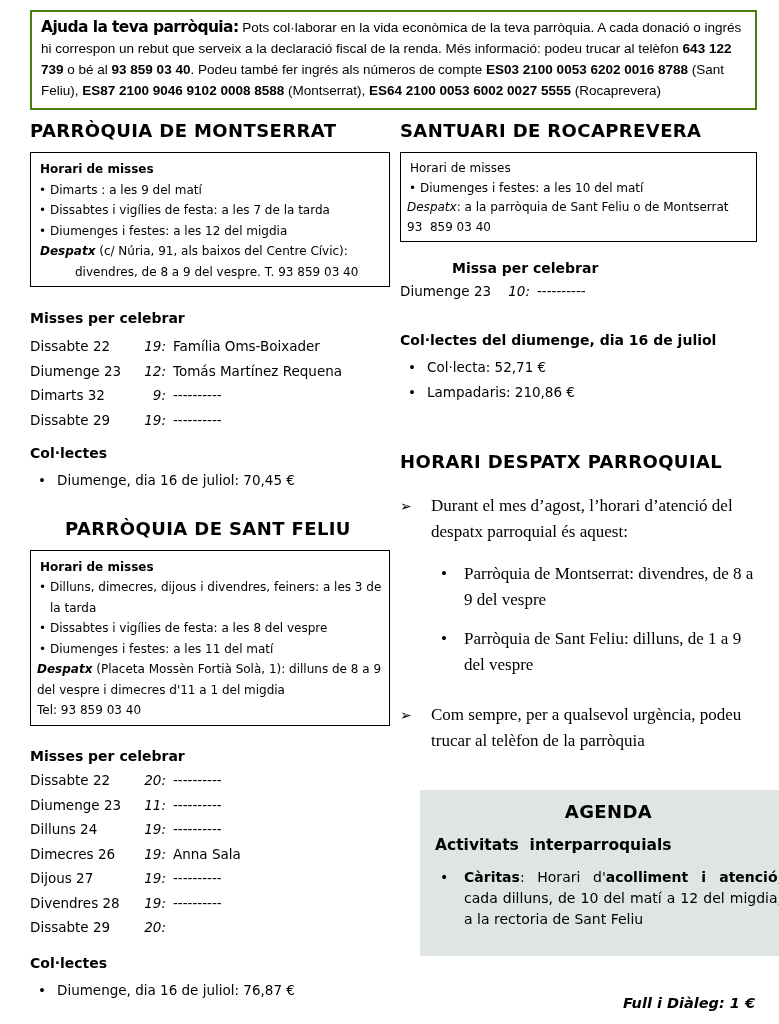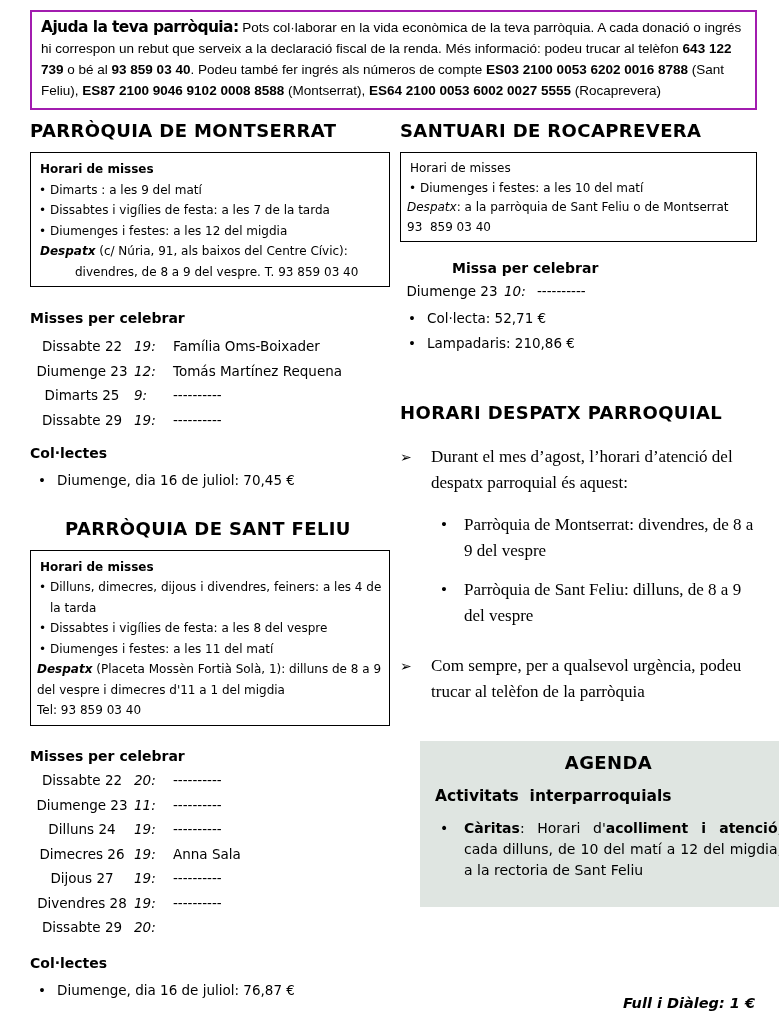--- a/index.html
+++ b/index.html
@@ -3,21 +3,21 @@
 <meta charset="utf-8">
 <style>
   html,body{margin:0;padding:0;}
   body{
     width:779px;height:1024px;background:#ffffff;color:#000;
     font-family:"DejaVu Sans",sans-serif;position:relative;overflow:hidden;
   }
   
   .notice-box{
     position:absolute;left:30px;top:10px;width:727px;box-sizing:border-box;
-    border:2px solid #a21caf;padding:5px 9px 7px 9px;
+    border:2px solid #4d7c0f;padding:5px 9px 7px 9px;
     font-family:"Liberation Sans",sans-serif;font-size:13.5px;line-height:21px;
     text-align:left;
   }
   .seg-display{
     font-weight:bold;font-size:15.5px;letter-spacing:-0.6px;
     font-family:"DejaVu Sans",sans-serif;
   }
   
   .col-left{position:absolute;left:30px;top:120px;width:360px;}
   .col-right{position:absolute;left:400px;top:120px;width:357px;}
@@ -29,22 +29,22 @@
     font-size:12px;line-height:20.5px;
   }
   .col-right .horari-box{line-height:19.5px;}
   .box-heading{font-weight:bold;padding-left:3px;}
   .box-heading.normal{font-weight:normal;padding-left:3px;}
   .b-item{position:relative;padding-left:13px;}
   .b-item::before{content:"•";position:absolute;left:2px;}
   .despatx-cont{padding-left:38px;}
   .sub-heading{font-size:14px;font-weight:bold;margin:20px 0 0 0;}
   .miss-row{display:flex;font-size:13.5px;line-height:16px;margin-top:8.5px;}
-  .miss-row .day{width:104px;flex:none;text-align:center;}
-  .miss-row .time{width:32px;flex:none;text-align:left;font-style:italic;margin-right:7px;}
+  .miss-row .day{width:104px;flex:none;}
+  .miss-row .time{width:32px;flex:none;text-align:right;font-style:italic;margin-right:7px;}
   .miss-row .name{flex:1;}
   .dot-item{position:relative;padding-left:27px;font-size:13.5px;line-height:17px;margin-top:11px;}
   .dot-item::before{content:"•";position:absolute;left:8px;}
   
   .missa-heading{font-size:14px;font-weight:bold;margin:18px 0 0 52px;}
   .despatx-title{font-size:18px;font-weight:bold;letter-spacing:0.4px;margin:50px 0 0 0;}
   .serif-block{font-family:"Liberation Serif",serif;font-size:17px;line-height:26px;}
   .arrow-item{display:flex;margin-top:21px;}
   .arrow-item .arrow{width:31px;flex:none;font-size:14px;font-family:"DejaVu Sans",sans-serif;}
   .arrow-item .arrow-text{flex:1;}
@@ -89,38 +89,38 @@
     <span class="day">Dissabte 22</span>
     <span class="time">19:</span>
     <span class="name">Família Oms-Boixader</span>
   </div>
   <div class="miss-row">
     <span class="day">Diumenge 23</span>
     <span class="time">12:</span>
     <span class="name">Tomás Martínez Requena</span>
   </div>
   <div class="miss-row">
-    <span class="day">Dimarts 25</span>
+    <span class="day">Dimarts 32</span>
     <span class="time">9:</span>
     <span class="name">----------</span>
   </div>
   <div class="miss-row">
     <span class="day">Dissabte 29</span>
     <span class="time">19:</span>
     <span class="name">----------</span>
   </div>
 
   <div class="sub-heading" style="margin-top:17px;">Col·lectes</div>
   <div class="dot-item">Diumenge, dia 16 de juliol: 70,45 €</div>
 
   <div class="section-title" style="margin-top:29px;margin-left:35px;">PARRÒQUIA DE SANT FELIU</div>
 
   <div class="horari-box">
     <div class="box-heading">Horari de misses</div>
-    <div class="b-item">Dilluns, dimecres, dijous i divendres, feiners: a les 4 de la tarda</div>
+    <div class="b-item">Dilluns, dimecres, dijous i divendres, feiners: a les 3 de la tarda</div>
     <div class="b-item">Dissabtes i vigílies de festa: a les 8 del vespre</div>
     <div class="b-item">Diumenges i festes: a les 11 del matí</div>
     <div><span style="font-weight: bold; font-style: italic;">Despatx</span><span> (Placeta Mossèn Fortià Solà, 1): dilluns de 8 a 9 del vespre i dimecres d'11 a 1 del migdia</span></div>
     <div>Tel: 93 859 03 40</div>
   </div>
 
   <div class="sub-heading" style="margin-top:22px;">Misses per celebrar</div>
 
   <div class="miss-row">
     <span class="day">Dissabte 22</span>
@@ -173,32 +173,33 @@
     <div style="white-space:pre;">93  859 03 40</div>
   </div>
 
   <div class="missa-heading">Missa per celebrar</div>
   <div class="miss-row" style="margin-top:7px;">
     <span class="day">Diumenge 23</span>
     <span class="time" style="width:26px;">10:</span>
     <span class="name">----------</span>
   </div>
 
+  <div class="sub-heading" style="margin-top:33px;">Col·lectes del diumenge, dia 16 de juliol</div>
   <div class="dot-item">Col·lecta: 52,71 €</div>
   <div class="dot-item" style="margin-top:8px;">Lampadaris: 210,86 €</div>
 
   <div class="despatx-title">HORARI DESPATX PARROQUIAL</div>
 
   <div class="serif-block">
     <div class="arrow-item">
       <span class="arrow">➢</span>
       <span class="arrow-text">Durant el mes d’agost, l’horari d’atenció del despatx parroquial és aquest:</span>
     </div>
     <div class="serif-sub first">Parròquia de Montserrat: divendres, de 8 a 9 del vespre</div>
-    <div class="serif-sub">Parròquia de Sant Feliu: dilluns, de 8 a 9 del vespre</div>
+    <div class="serif-sub">Parròquia de Sant Feliu: dilluns, de 1 a 9 del vespre</div>
     <div class="arrow-item" style="margin-top:24px;">
       <span class="arrow">➢</span>
       <span class="arrow-text">Com sempre, per a qualsevol urgència, podeu trucar al telèfon de la parròquia</span>
     </div>
   </div>
 
   <div class="agenda-box" style="background: rgb(223, 229, 225);">
     <div class="agenda-title">AGENDA</div>
     <div class="agenda-subtitle">Activitats  interparroquials</div>
     <div class="agenda-item"><span style="font-weight: bold;">Càritas</span><span>: Horari d'</span><span style="font-weight: bold;">acolliment i atenció</span><span>, cada dilluns, de 10 del matí a 12 del migdia, a la rectoria de Sant Feliu</span></div>

